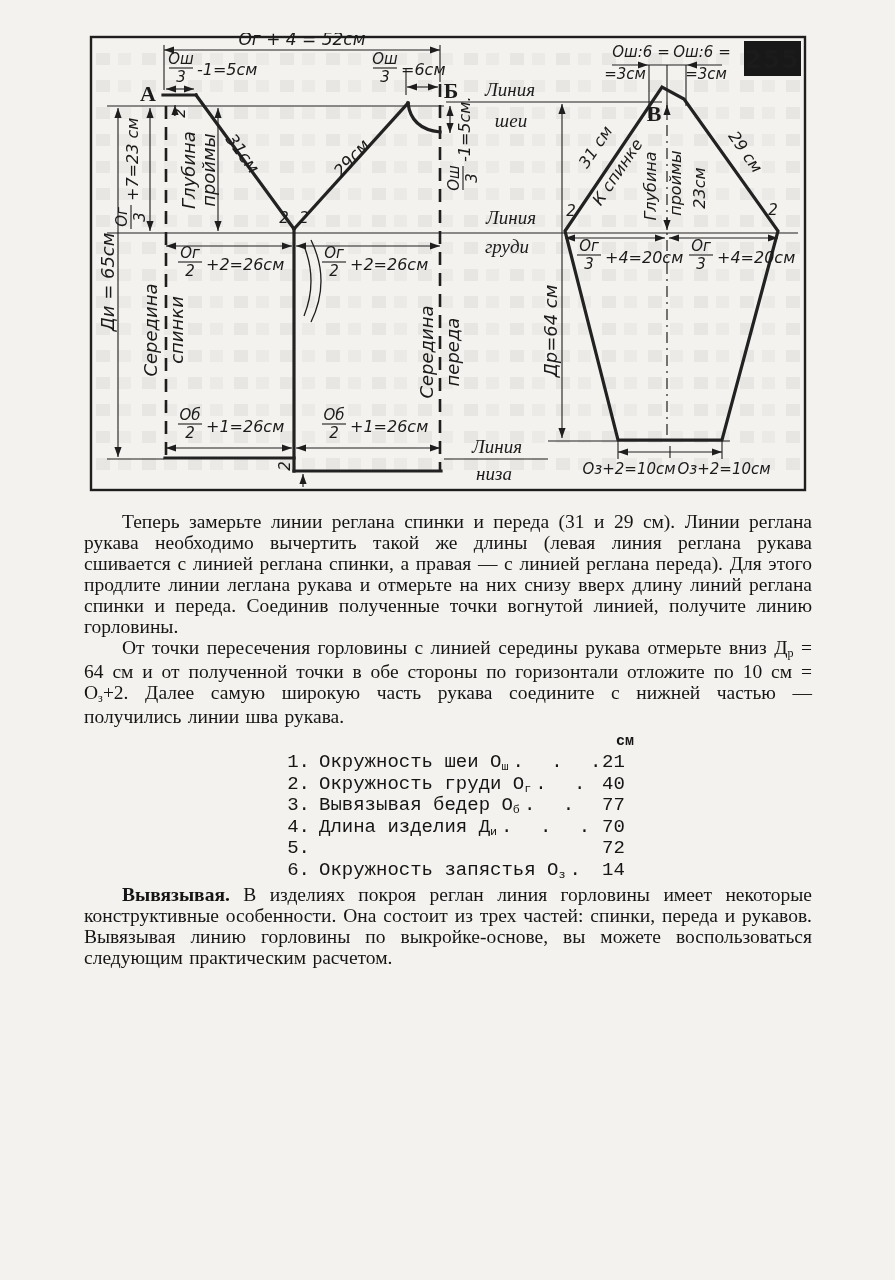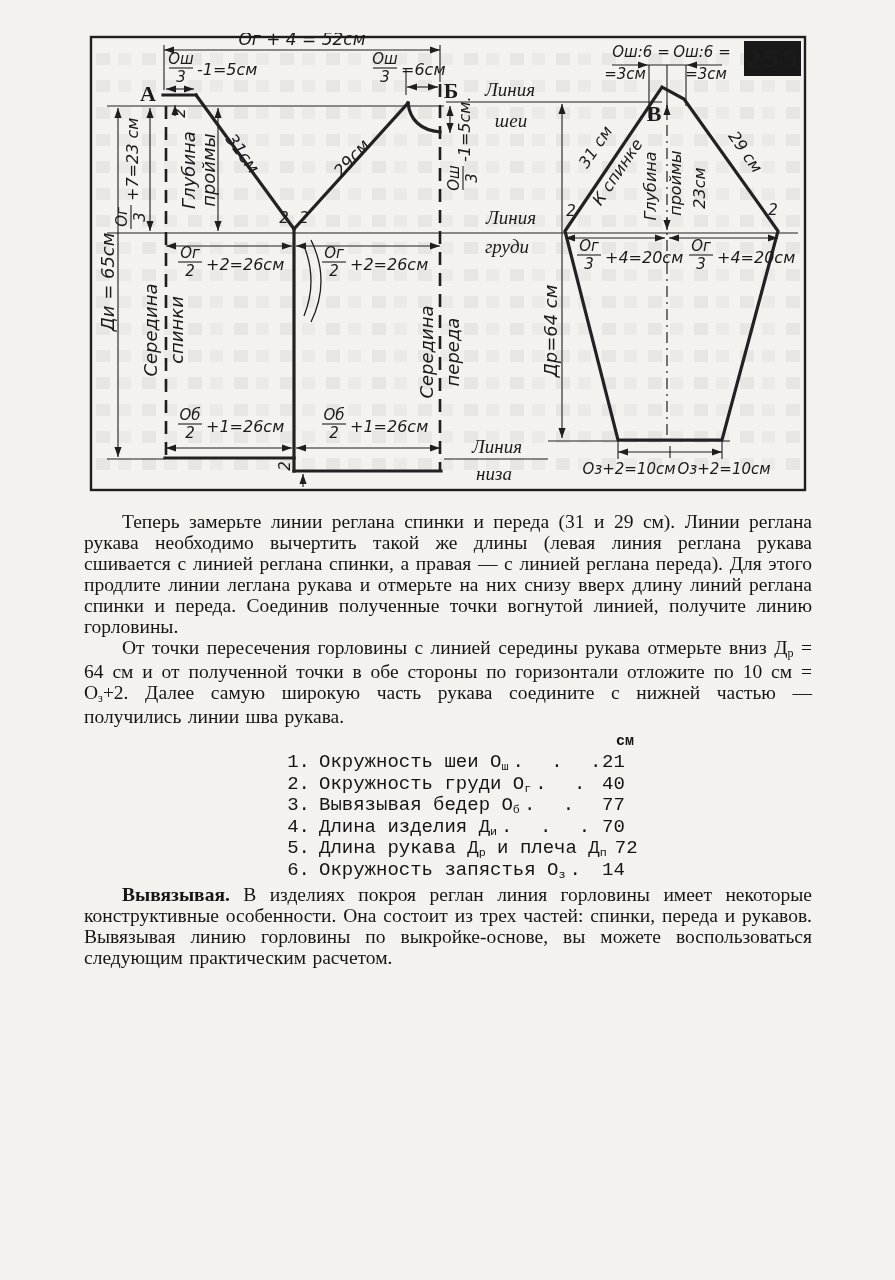--- a/index.html
+++ b/index.html
@@ -278,21 +278,20 @@
         <span class="mval">77</span>
       </div>
       <div class="mrow">
         <span class="mnum">4.</span>
         <span class="mlabel"><span>Длина изделия Д</span><span class="sub">и</span><span></span><span class="sub"></span></span>
         <span class="mdots">. . . . .</span>
         <span class="mval">70</span>
       </div>
       <div class="mrow">
         <span class="mnum">5.</span>
-        <span class="mlabel"><span>Длина рукава Д</span><span class="sub">р</span><span> и плеча Д</span><span class="sub">п</span></span>
         <span class="mdots"></span>
         <span class="mval">72</span>
       </div>
       <div class="mrow">
         <span class="mnum">6.</span>
         <span class="mlabel"><span>Окружность запястья О</span><span class="sub">з</span><span></span><span class="sub"></span></span>
         <span class="mdots">. .</span>
         <span class="mval">14</span>
       </div>
     </div>

